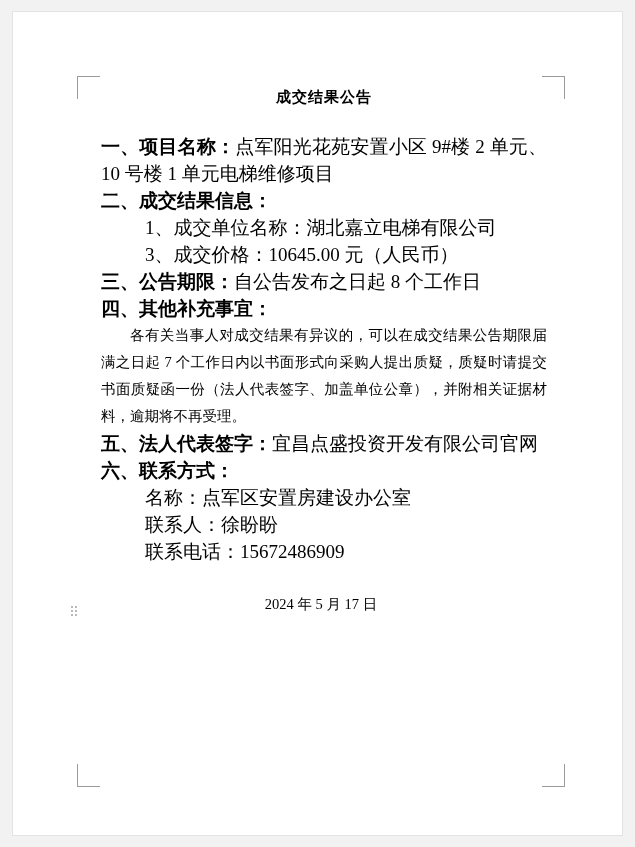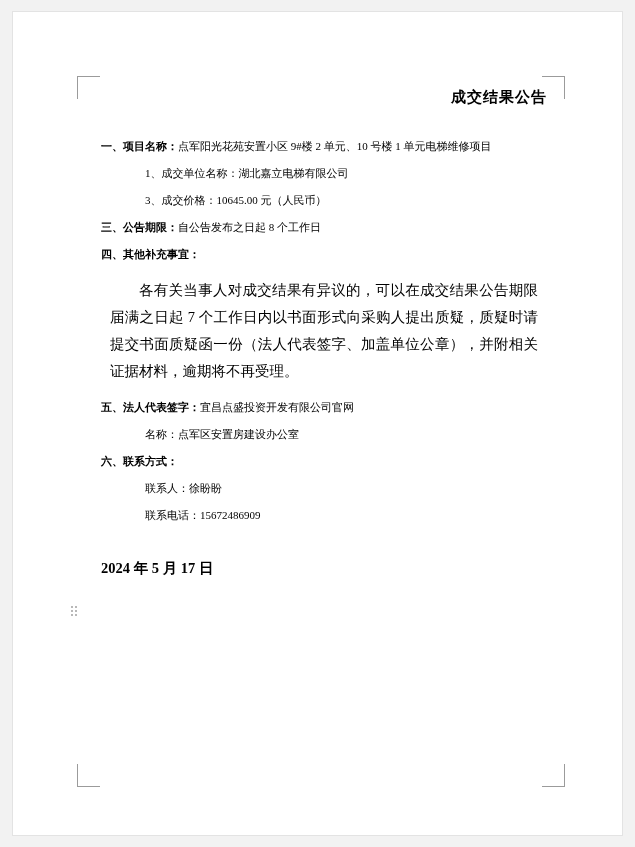--- a/index.html
+++ b/index.html
@@ -38,52 +38,51 @@
   .mark.bl { left: 64px;  top: 752px; border-left-width: 1px; border-bottom-width: 1px; }
   .mark.br { left: 529px; top: 752px; border-right-width: 1px; border-bottom-width: 1px; }
 
   .content {
     position: absolute;
     left: 88px;
     top: 76px;
     width: 446px;
   }
   .doc-title {
-    text-align: right;
+    text-align: center;
     font-weight: bold;
     font-size: 15px;
     letter-spacing: 1px;
     margin: 0 0 26px 0;
     color: #000;
   }
   .line {
-    font-size: 11px;
+    font-size: 19px;
     line-height: 27px;
     color: #000;
     margin: 0;
     text-align: justify;
   }
   .bold { font-weight: bold; }
   .sub { margin-left: 44px; }
   .para {
     font-size: 14.5px;
     line-height: 27px;
     text-indent: 29px;
-    margin: 9px;
+    margin: 0;
     color: #000;
     text-align: justify;
   }
   .date-line {
     font-size: 14.5px;
     line-height: 27px;
-    text-align: left;
+    text-align: center;
     margin-top: 26px;
     color: #000;
     padding-right: 6px;
-    font-weight: bold;
   }
   
   .handle {
     position: absolute;
     left: 58px;
     top: 594px;
     width: 9px;
     height: 11px;
     display: grid;
     grid-template-columns: 3px 3px;
@@ -119,39 +118,40 @@
     </div>
 
     <div class="content">
 
       <h1 class="doc-title">成交结果公告</h1>
 
       <p class="line">
         <span class="bold">一、项目名称：</span><span>点军阳光花苑安置小区 9#楼 2 单元、10 号楼 1 单元电梯维修项目</span>
       </p>
 
+      <p class="line bold">二、成交结果信息：</p>
 
       <p class="line sub">1、成交单位名称：湖北嘉立电梯有限公司</p>
       <p class="line sub">3、成交价格：10645.00 元（人民币）</p>
 
       <p class="line">
         <span class="bold">三、公告期限：</span><span>自公告发布之日起 8 个工作日</span>
       </p>
 
       <p class="line bold">四、其他补充事宜：</p>
 
       <p class="para">各有关当事人对成交结果有异议的，可以在成交结果公告期限届满之日起 7 个工作日内以书面形式向采购人提出质疑，质疑时请提交书面质疑函一份（法人代表签字、加盖单位公章），并附相关证据材料，逾期将不再受理。</p>
 
       <p class="line">
         <span class="bold">五、法人代表签字：</span><span>宜昌点盛投资开发有限公司官网</span>
       </p>
 
+      <p class="line bold">六、联系方式：</p>
+
       <p class="line sub">名称：点军区安置房建设办公室</p>
-
-      <p class="line bold">六、联系方式：</p>
       <p class="line sub">联系人：徐盼盼</p>
       <p class="line sub">联系电话：15672486909</p>
 
       <p class="date-line">2024 年 5 月 17 日</p>
 
     </div>
   </div>
 </div>
 
 </body></html>

